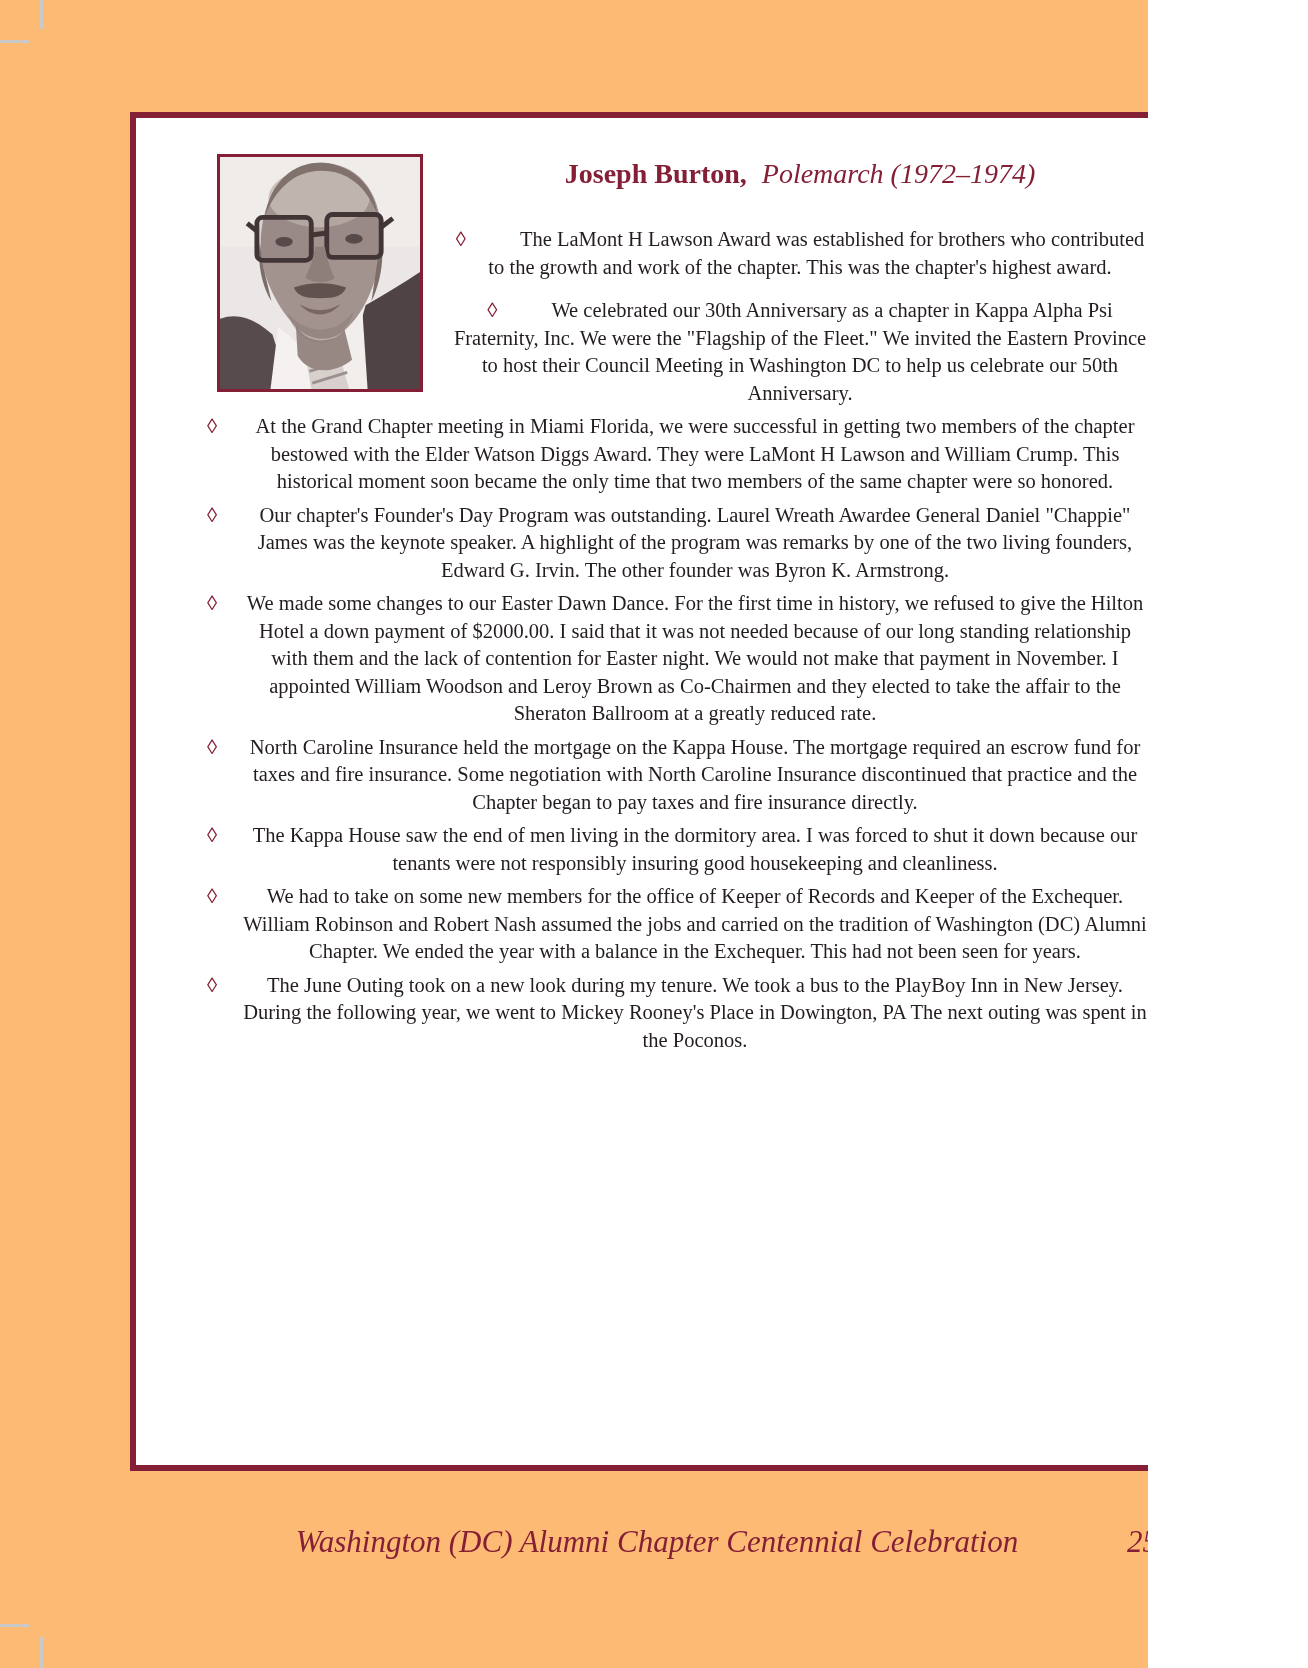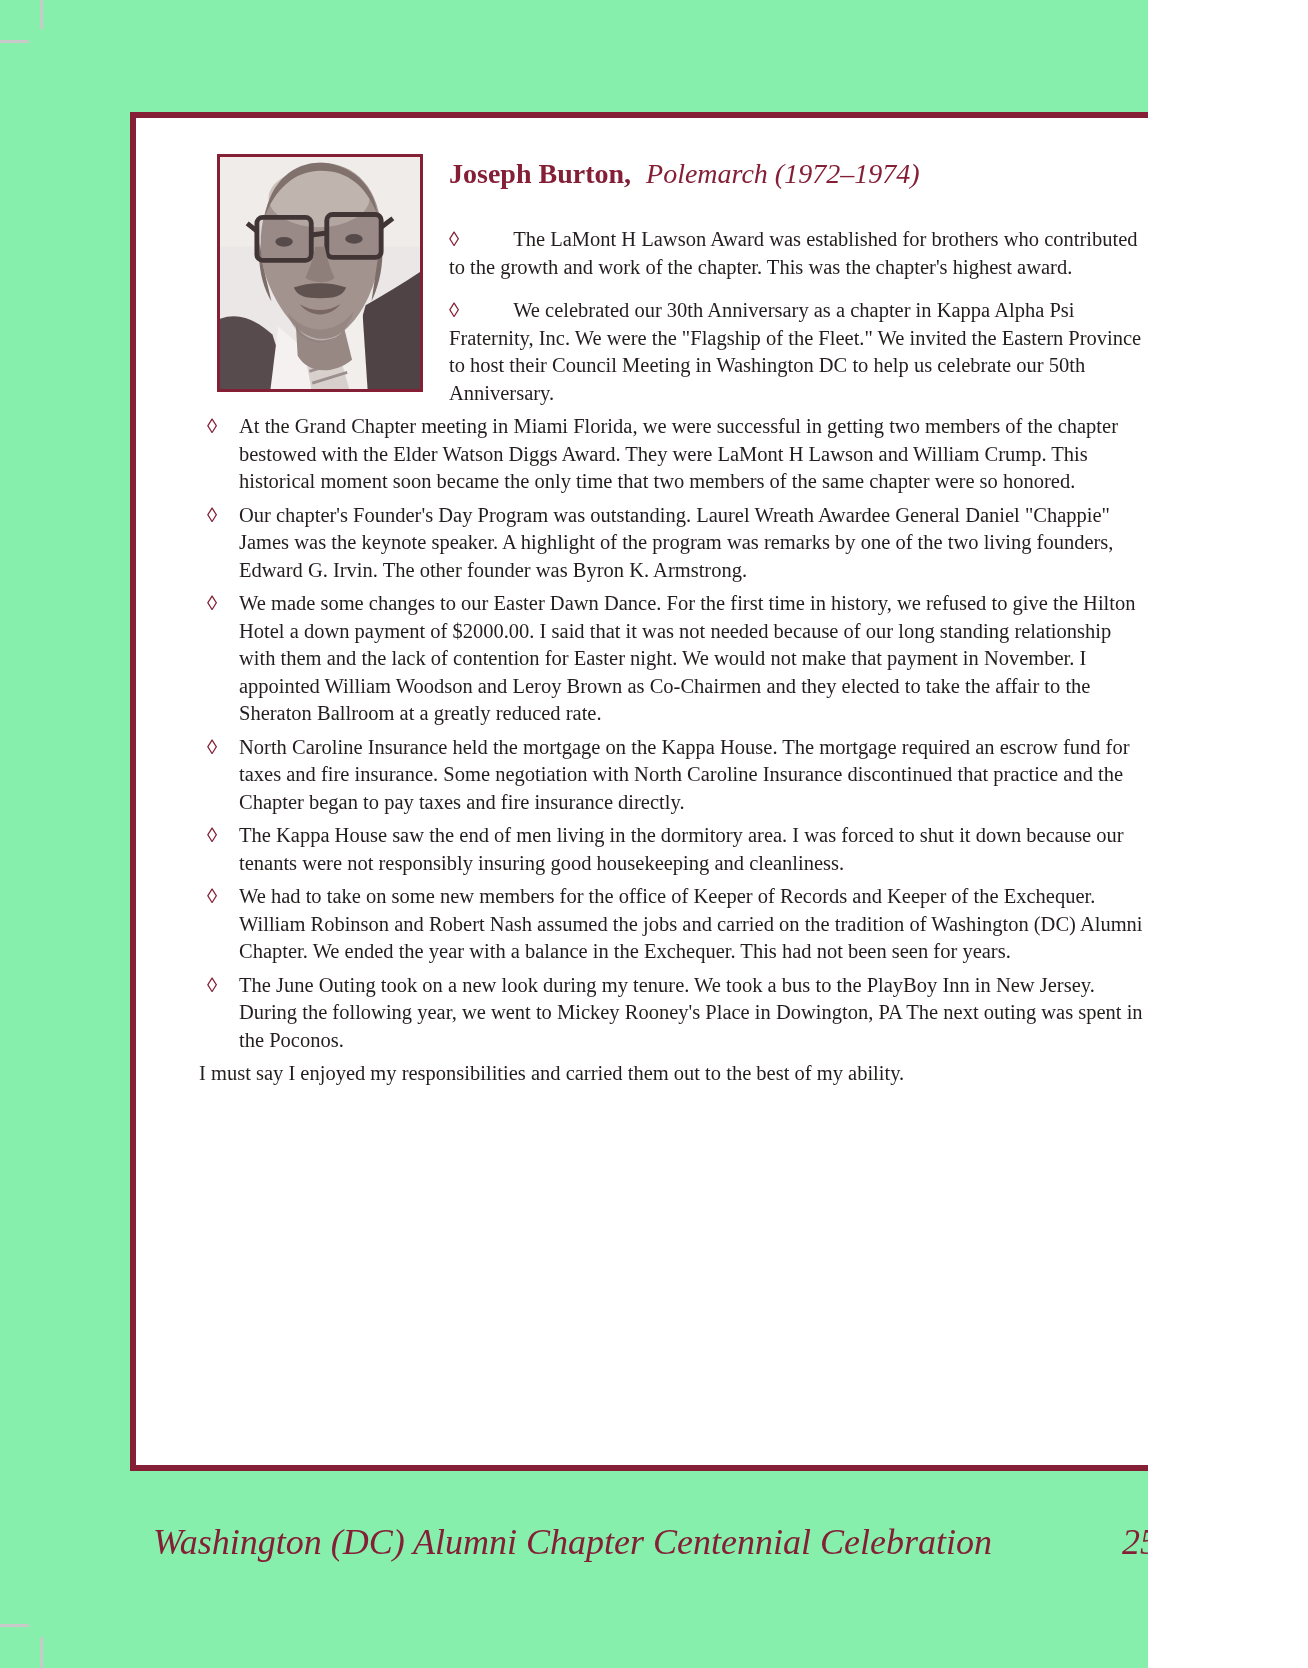--- a/index.html
+++ b/index.html
@@ -5,24 +5,25 @@
   :root{
     --maroon:#841f36;
     --ink:#241d1e;
     --crop:#c9c9c9;
   }
   *{box-sizing:border-box;}
   html,body{margin:0;padding:0;background:#ffffff;}
   .sheet{
     position:relative;
     width:1148px;height:1668px;
-    background:#86efac;
+    background:#fdba74;
     font-family:"Liberation Serif", serif;
     color:var(--ink);
     overflow:hidden;
+    text-align:center;
   }
   
   .crop{position:absolute;background:var(--crop);}
   .crop-tl-v{left:40px;top:0;width:3px;height:29px;}
   .crop-tl-h{left:0;top:40px;width:29px;height:3px;}
   .crop-tr-v{left:1265px;top:0;width:3px;height:29px;}
   .crop-tr-h{left:1279px;top:40px;width:29px;height:3px;}
   .crop-bl-h{left:0;top:1624px;width:29px;height:3px;}
   .crop-bl-v{left:40px;top:1637px;width:3px;height:31px;}
   .crop-br-h{left:1279px;top:1624px;width:29px;height:3px;}
@@ -57,21 +58,21 @@
   .diamond{color:var(--maroon);}
   .tab{display:inline-block;width:54px;}
   .b-hang{position:relative;margin:0 0 6px -27px;}
   .b-hang .d-abs{position:absolute;left:-32px;top:0;}
   p.closing{margin:6px 0 0 -67px;}
   
   .footer{
     position:absolute;left:153px;top:1524px;width:1008px;
     color:var(--maroon);
     font-style:italic;
-    font-size:36px;line-height:36px;
+    font-size:31px;line-height:36px;
   }
   .footer .pagenum{position:absolute;right:3px;top:0;}
 </style>
 </head>
 <body>
 
 <div class="sheet">
 
   <div class="crop crop-tl-v"></div>
   <div class="crop crop-tl-h"></div>
@@ -163,21 +164,20 @@
     </div>
 
     <div class="b-hang">
       <span class="diamond d-abs">◊</span><span>We had to take on some new members for the office of Keeper of Records and Keeper of the Exchequer. William Robinson and Robert Nash assumed the jobs and carried on the tradition of Washington (DC) Alumni Chapter. We ended the year with a balance in the Exchequer. This had not been seen for years.</span>
     </div>
 
     <div class="b-hang">
       <span class="diamond d-abs">◊</span><span>The June Outing took on a new look during my tenure. We took a bus to the PlayBoy Inn in New Jersey. During the following year, we went to Mickey Rooney's Place in Dowington, PA The next outing was spent in the Poconos.</span>
     </div>
 
-    <p class="closing">I must say I enjoyed my responsibilities and carried them out to the best of my ability.</p>
 
   </div>
 
   <div class="footer">
     <span>Washington (DC) Alumni Chapter Centennial Celebration</span>
     <span class="pagenum">25</span>
   </div>
 
 </div>
 

